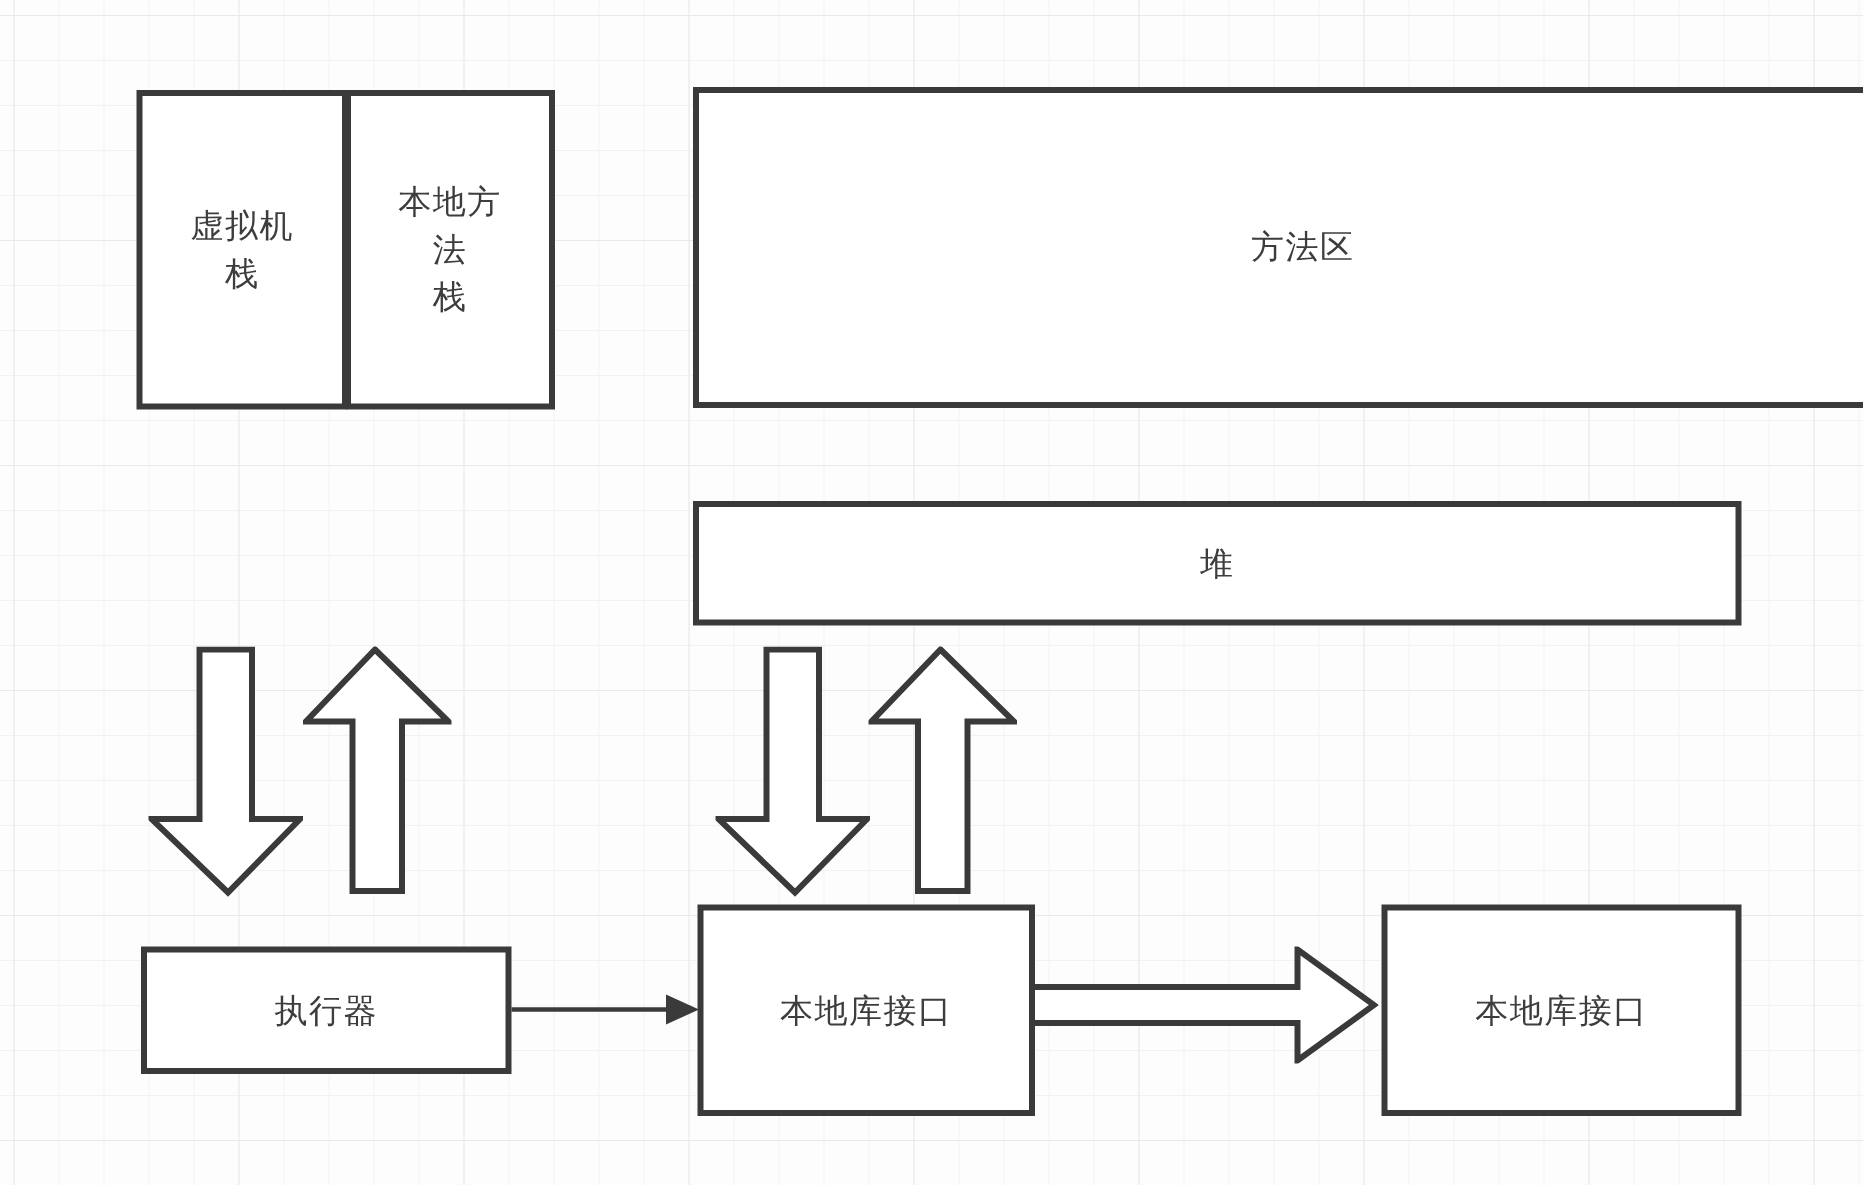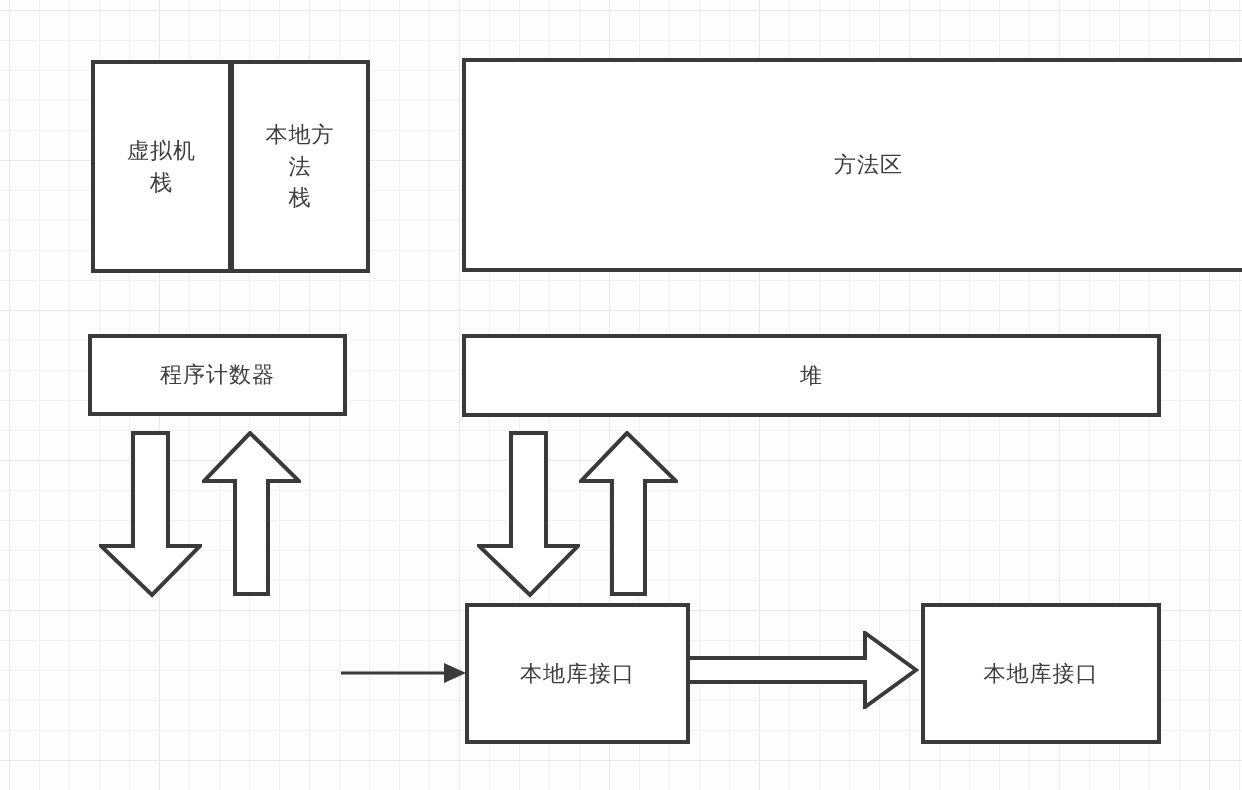--- a/index.html
+++ b/index.html
@@ -74,28 +74,28 @@
   <div class="node native-method-stack">
     <span class="node-label">本地方
 法
 栈</span>
   </div>
 
   <div class="node method-area">
     <span class="node-label">方法区</span>
   </div>
 
-  <div class="node program-counter">
-    <span class="node-label">程序计数器</span>
-  </div>
 
   <div class="node heap">
     <span class="node-label">堆</span>
   </div>
 
+  <div class="node executor">
+    <span class="node-label">执行器</span>
+  </div>
 
   <div class="node native-lib-mid">
     <span class="node-label">本地库接口</span>
   </div>
 
   <div class="node native-lib-right">
     <span class="node-label">本地库接口</span>
   </div>
 
   <div class="arrow blk-down-left">

